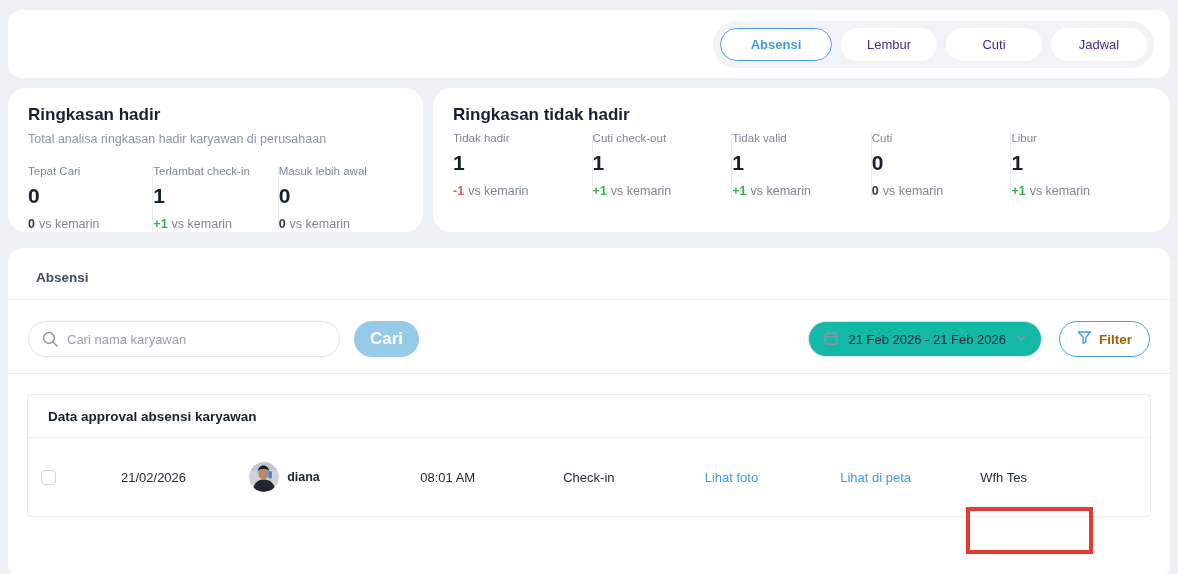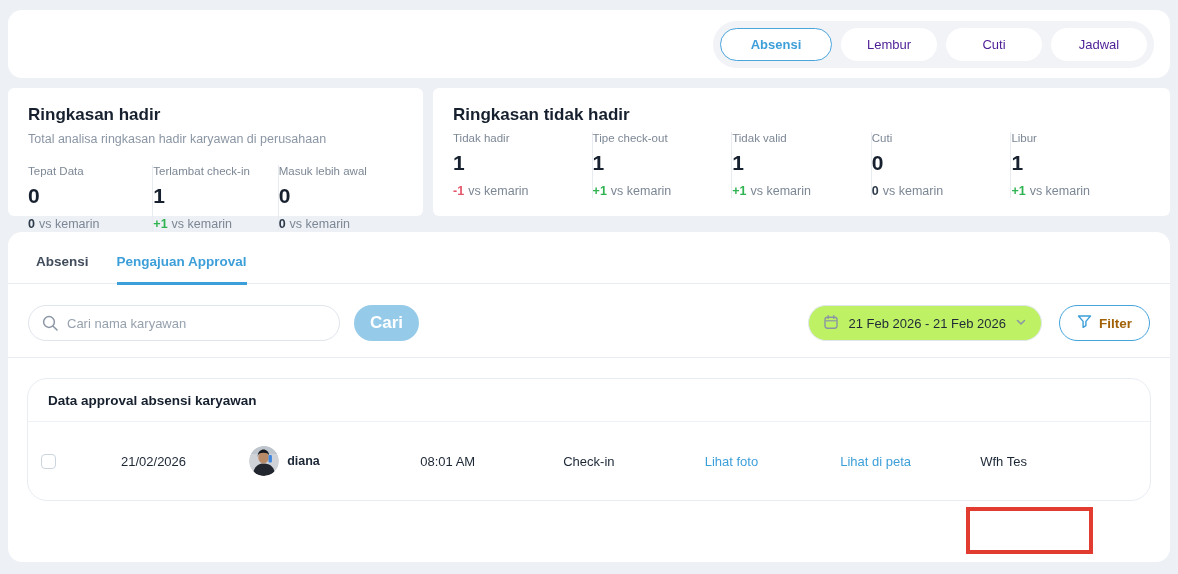--- a/index.html
+++ b/index.html
@@ -22,21 +22,21 @@
   }
   .pill {
     background:#fff; border:1.5px solid transparent; border-radius:999px;
     padding:8px 0; width:96px; text-align:center; font-size:13px; color:#4c1d95;
     cursor:pointer;
   }
   .pill.active { border-color:#4aa5dd; color:#3d9fd9; font-weight:bold; width:112px; }
 
   
   .summary-row { display:flex; gap:10px; margin:10px 8px 0; }
-  .card { background:#fff; border-radius:6px; padding:14px 20px 14px; height:128px; }
+  .card { background:#fff; border-radius:18px; padding:14px 20px 14px; height:144px; }
   .card-hadir { width:415px; flex:none; }
   .card-tidak { flex:1; }
   .card-title { font-size:17px; font-weight:bold; color:#16202e; margin:3px 0 7px; }
   .card-subtitle { font-size:12.5px; color:#8b96a4; margin-bottom:19px; }
   .stats { display:flex; }
   .stat { flex:1; border-right:1px solid #e8ecf1; padding-right:8px; }
   .stat:last-child { border-right:none; }
   .stat-label { font-size:11.5px; color:#7c8795; }
   .stat-value { font-size:21px; font-weight:bold; color:#16202e; margin:7px 0 9px; }
   .stat-delta { font-size:12.5px; color:#7c8795; }
@@ -67,34 +67,34 @@
   }
   .search-input::placeholder { color:#97a1ae; }
   .search-icon { position:absolute; left:13px; top:9px; }
   .cari-btn {
     margin-left:14px; height:36px; padding:0 16px; background:#95cbe9; color:#fff;
     border:none; border-radius:999px; font-size:17px; font-weight:bold;
     font-family:"Liberation Sans", sans-serif; cursor:pointer;
   }
   .toolbar-right { margin-left:auto; display:flex; align-items:center; gap:17px; }
   .date-chip {
-    height:36px; border:1px solid #dfe5ec; border-radius:999px; background:#bef264;
+    height:36px; border:1px solid #dfe5ec; border-radius:999px; background:#14b8a6;
     display:flex; align-items:center; gap:9px; padding:0 14px;
     font-size:13px; color:#1f2937; cursor:pointer;
   }
   .filter-btn {
     height:36px; border:1.5px solid #45a4dc; border-radius:999px; background:#fff;
     display:flex; align-items:center; gap:7px; padding:0 17px;
     color:#a16207; font-size:13.5px; font-weight:bold; cursor:pointer;
     font-family:"Liberation Sans", sans-serif;
   }
   .hdivider { height:1px; background:#e9edf2; }
 
   
-  .table-card { margin:20px 19px 16px 19px; border:1px solid #e8edf2; border-radius:20px; overflow:hidden; background:#fff; }
+  .table-card { margin:20px 19px 16px 19px; border:1px solid #e8edf2; border-radius:4px; overflow:hidden; background:#fff; }
   .table-title { padding:14px 20px 13px; font-size:13.5px; font-weight:bold; color:#16202e; border-bottom:1px solid #eef1f5; }
   .thead { display:flex; align-items:center; background:#f3f5f9; height:38px; font-size:12px; color:#525e6e; }
   .trow  { display:flex; align-items:center; height:78px; font-size:13px; color:#1c2736;gap:48px; }
   .cell { padding-left:12px; overflow:hidden; white-space:nowrap; }
   .c-check  { width:40px;  padding-left:13px; display:flex; align-items:center; }
   .c-tanggal{ width:104px; }
   .c-nama   { width:162px; display:flex; align-items:center; }
   .c-jam    { width:124px; }
   .c-tipe   { width:122px; }
   .c-gambar { width:114px; }
@@ -129,21 +129,21 @@
   </div>
 </div>
 
 <div class="summary-row">
 
   <div class="card card-hadir">
     <div class="card-title">Ringkasan hadir</div>
     <div class="card-subtitle">Total analisa ringkasan hadir karyawan di perusahaan</div>
     <div class="stats">
       <div class="stat">
-        <div class="stat-label">Tepat Data</div>
+        <div class="stat-label">Tepat Cari</div>
         <div class="stat-value">0</div>
         <div class="stat-delta"><span class="d neutral">0</span><span>vs kemarin</span></div>
       </div>
       <div class="stat">
         <div class="stat-label">Terlambat check-in</div>
         <div class="stat-value">1</div>
         <div class="stat-delta"><span class="d up">+1</span><span>vs kemarin</span></div>
       </div>
       <div class="stat">
         <div class="stat-label">Masuk lebih awal</div>
@@ -155,21 +155,21 @@
 
   <div class="card card-tidak">
     <div class="card-title">Ringkasan tidak hadir</div>
     <div class="stats">
       <div class="stat">
         <div class="stat-label">Tidak hadir</div>
         <div class="stat-value">1</div>
         <div class="stat-delta"><span class="d down">-1</span><span>vs kemarin</span></div>
       </div>
       <div class="stat">
-        <div class="stat-label">Tipe check-out</div>
+        <div class="stat-label">Cuti check-out</div>
         <div class="stat-value">1</div>
         <div class="stat-delta"><span class="d up">+1</span><span>vs kemarin</span></div>
       </div>
       <div class="stat">
         <div class="stat-label">Tidak valid</div>
         <div class="stat-value">1</div>
         <div class="stat-delta"><span class="d up">+1</span><span>vs kemarin</span></div>
       </div>
       <div class="stat">
         <div class="stat-label">Cuti</div>
@@ -182,21 +182,20 @@
         <div class="stat-delta"><span class="d up">+1</span><span>vs kemarin</span></div>
       </div>
     </div>
   </div>
 </div>
 
 <div class="main-card">
 
   <div class="tabs">
     <div class="tab">Absensi</div>
-    <div class="tab active">Pengajuan Approval</div>
   </div>
 
   <div class="toolbar">
     <div class="search-wrap">
       <span class="search-icon">
         <svg width="18" height="18" viewBox="0 0 18 18" fill="none">
             <circle cx="8" cy="8" r="5.4" stroke="#8b96a4" stroke-width="1.5"></circle>
             <line x1="12.2" y1="12.2" x2="16" y2="16" stroke="#8b96a4" stroke-width="1.5" stroke-linecap="round"></line>
           </svg>
       </span>

